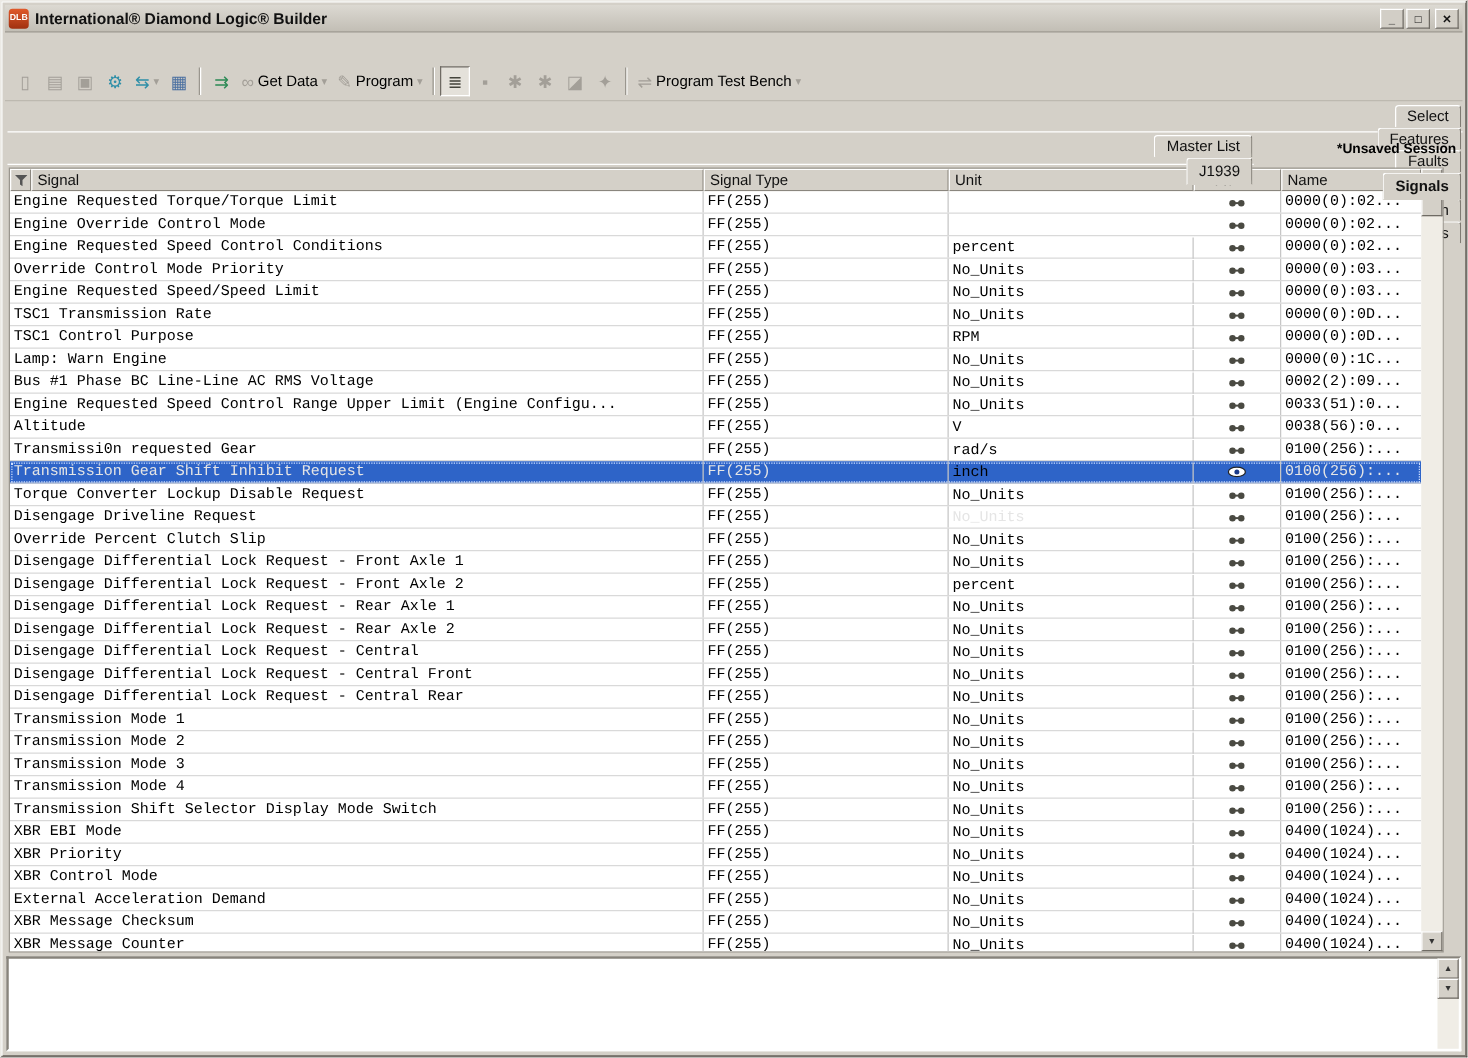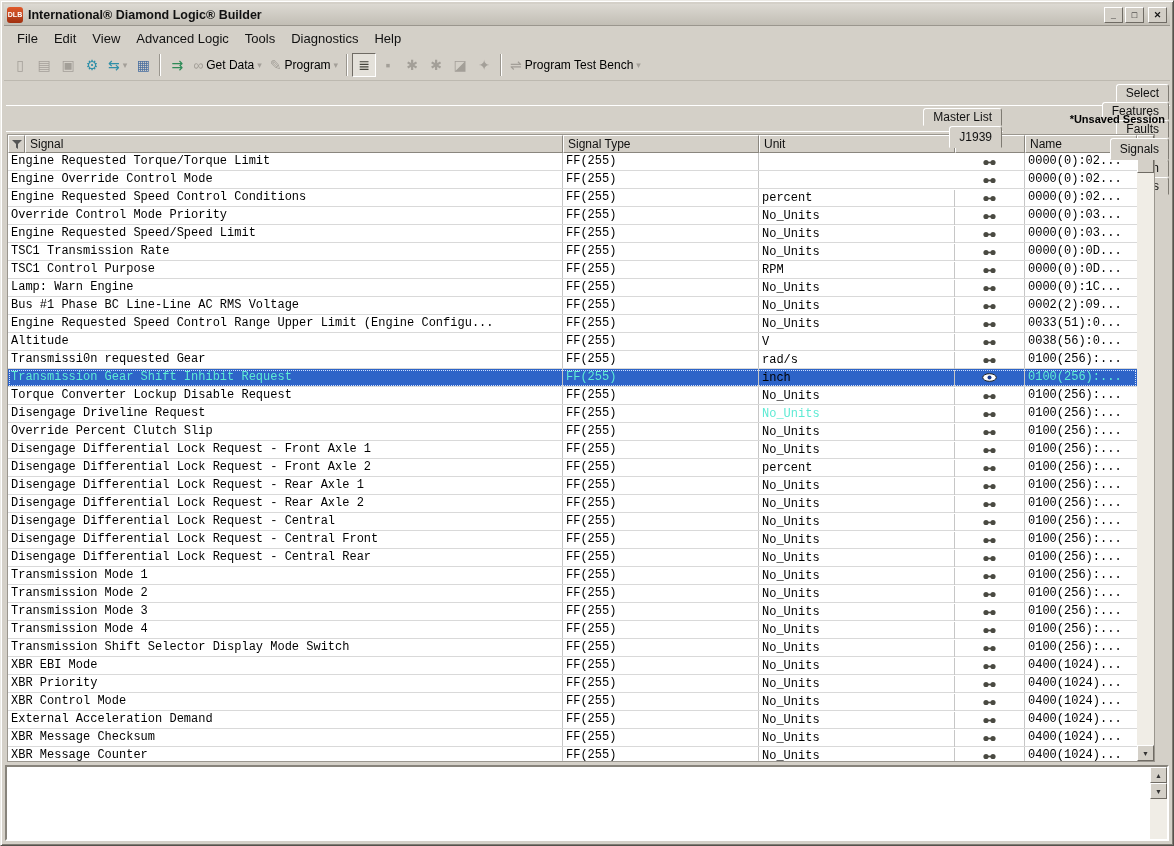--- a/index.html
+++ b/index.html
@@ -38,36 +38,36 @@
   .tb-sep{width:2px; height:22px; margin:0 4px; border-left:1px solid #9a968e; border-right:1px solid #fff;}
   .glyph.c-teal{color:#2f8fa8;} .glyph.c-blue{color:#4a6fa0;} .glyph.c-green{color:#2e8b57;} .glyph.c-dark{color:#44443c;}
   
   .tabbar{position:absolute; left:5px; right:3px; display:flex; align-items:flex-end; border-bottom:1px solid #fff; padding-left:3px;flex-direction:column;}
   .maintabs{top:83px; height:22px;}
   .subtabs{top:107px; height:24px; right:170px;}
   .tab{height:18px; line-height:17px; padding:0 9px; margin-right:1px; background:#d4d0c8;
     border:1px solid; border-color:#fff #7f7b73 transparent #fff;
     border-top-left-radius:3px; border-top-right-radius:3px; font-size:12px; color:#111; white-space:nowrap;}
   .tab.active{height:22px; line-height:21px; margin-bottom:-1px; z-index:2; position:relative; background:#d4d0c8;}
-  .maintabs .tab.active{font-weight:normal;}
+  .maintabs .tab.active{font-weight:bold;}
   .session{position:absolute; top:112px; right:8px; font-size:11px; font-weight:bold; color:#000;}
   
   .tablewrap{position:absolute; top:134px; left:7px; width:1146px; height:626px; background:#fff; outline:1px solid #9a968e;}
   .thead{display:flex; height:18px; background:#d4d0c8;}
   .th{background:#d4d0c8; border:1px solid; border-color:#fff #8a867e #8a867e #fff;
     font-size:12px; color:#111; padding:1px 0 0 4px; white-space:nowrap; overflow:hidden;}
   .th-filter{width:17px; display:flex; align-items:center; justify-content:center; padding:0;}
   .th-signal{width:538px;} .th-type{width:196px;} .th-unit{width:196px;} .th-watch{width:70px;} .th-name{width:112px;}
   .tbody{position:absolute; top:18px; left:0; width:1129px; height:608px; overflow:hidden; background:#fff;}
   .tr{display:flex; height:18px; border-bottom:1px solid #d9d9d9; font-family:"Liberation Mono", monospace; font-size:12px; color:#000;}
   .td{padding:1px 0 0 3px; white-space:nowrap; overflow:hidden; border-right:1px solid #c6c6c6; height:17px;}
   .td-signal{width:555px;} .td-type{width:196px;} .td-unit{width:196px;margin-top:37px;}
   .td-watch{width:70px; display:flex; align-items:center; justify-content:center; padding:0;}
   .td-name{width:112px; border-right:none;}
-  .tr.selected{background:#2e64c8; color:#5eead4; outline:1px dotted #cfe0ff; outline-offset:-2px;}
+  .tr.selected{background:#2e64c8; color:#e5e5e5; outline:1px dotted #cfe0ff; outline-offset:-2px;}
   .tr .eye{display:none;} .tr.selected .eye{display:inline-flex;}
   
   .vscroll{position:absolute; top:0; right:0; width:17px; bottom:0; background:#f0ede6;}
   .sb-btn{position:absolute; left:0; width:17px; height:16px; background:#d4d0c8; border:1px solid;
     border-color:#fff #6f6b64 #6f6b64 #fff; font-size:7px; color:#333; display:flex; align-items:center; justify-content:center;}
   .sb-up{top:0;} .sb-down{bottom:0;}
   .sb-thumb{position:absolute; left:0; top:16px; width:17px; height:22px; background:#d4d0c8; border:1px solid;
     border-color:#fff #6f6b64 #6f6b64 #fff;}
   
   .bottom-panel{position:absolute; top:764px; left:4px; right:4px; bottom:4px; background:#fff;
@@ -92,29 +92,20 @@
         </span>
       <span class="win-btn">
           <span>□</span>
         </span>
       <span class="win-btn close">
           <span>✕</span>
         </span>
     </span>
   </div>
 
-  <div class="menubar">
-    <span class="menu-item">File</span>
-    <span class="menu-item">Edit</span>
-    <span class="menu-item">View</span>
-    <span class="menu-item">Advanced Logic</span>
-    <span class="menu-item">Tools</span>
-    <span class="menu-item">Diagnostics</span>
-    <span class="menu-item">Help</span>
-  </div>
 
   <div class="toolbar">
     <span class="tb-btn disabled">
         <span class="glyph">▯</span>
       </span>
     <span class="tb-btn disabled">
         <span class="glyph">▤</span>
       </span>
     <span class="tb-btn disabled">
         <span class="glyph">▣</span>

